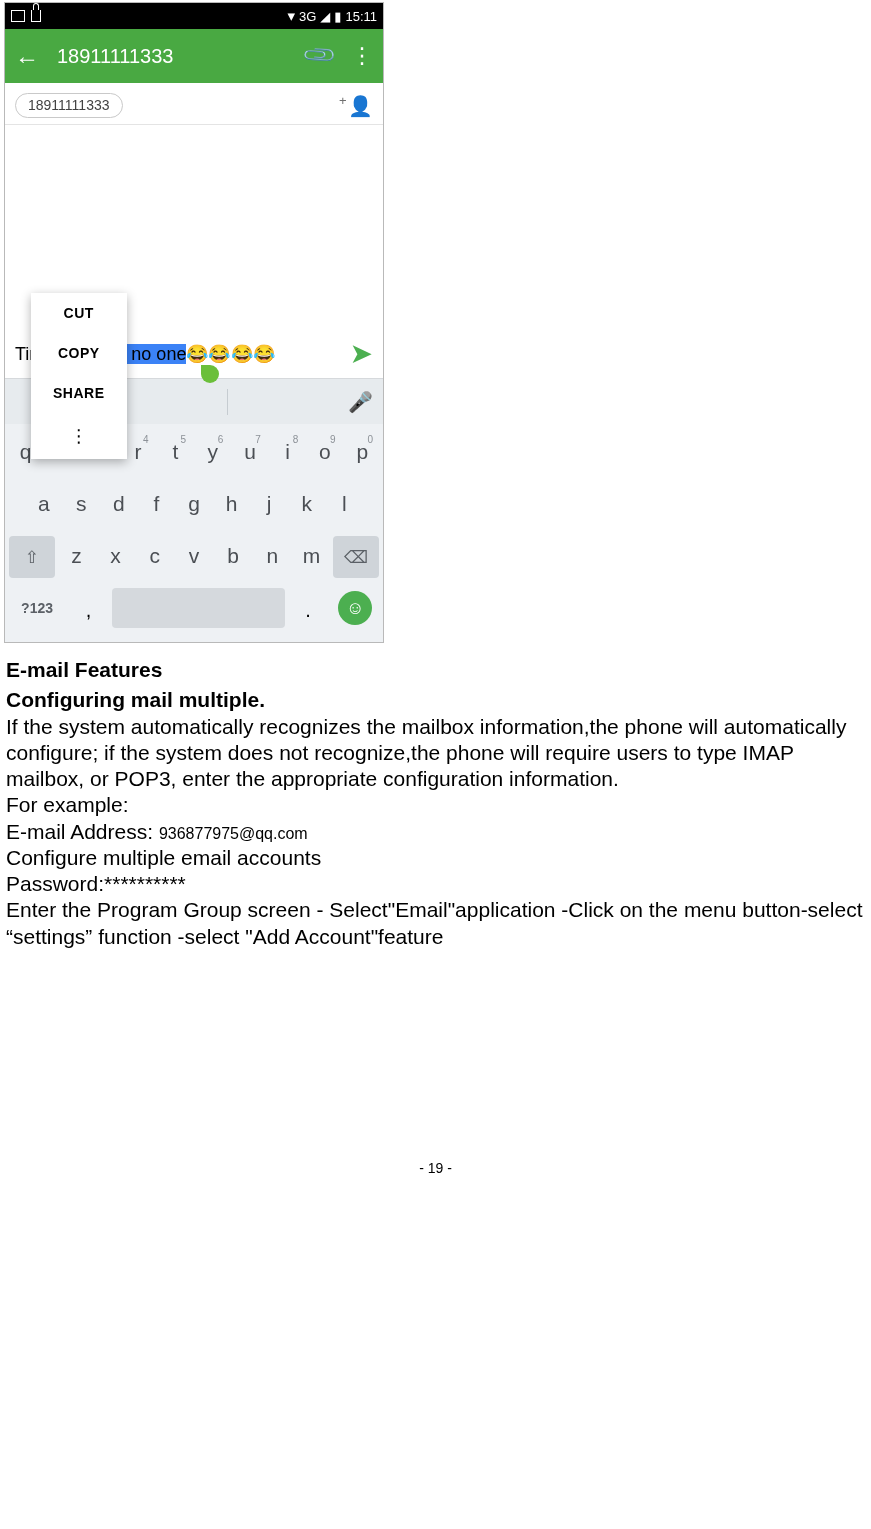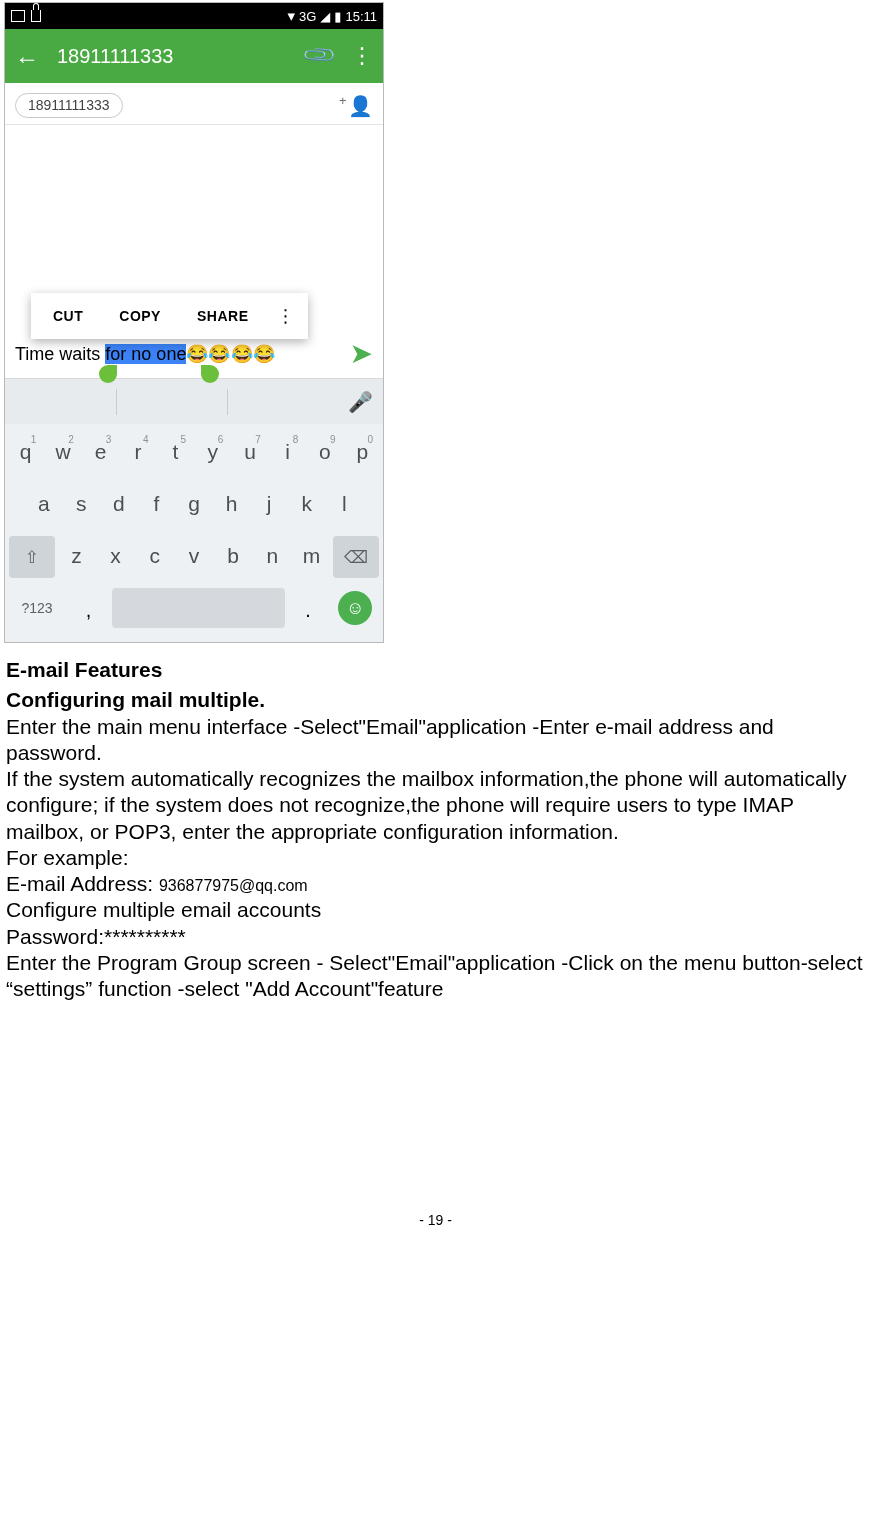--- a/index.html
+++ b/index.html
@@ -68,20 +68,21 @@
   .float-wrap { position: relative; }
   .float-menu {
     position: absolute;
     left: 26px; top: -10px;
     background: #fff;
     box-shadow: 0 3px 10px rgba(0,0,0,.3);
     display: flex;
     align-items: center;
     padding: 0 4px;
     z-index: 5;
+    flex-direction: column;
   }
   .float-menu .mi {
     padding: 12px 18px;
     font-size: 14px;
     font-weight: bold;
     letter-spacing: .5px;
     cursor:pointer;
   }
   .float-menu .more { padding: 12px 10px; font-size: 18px; cursor:pointer;}
   
@@ -134,21 +135,21 @@
     position:relative;
     padding: 8px 0 10px 0;
     cursor:pointer;
   }
   .key sup { font-size:10px; position:absolute; top:2px; right:6px; color:#8c9197;}
   .key-shift, .key-del {
     background:#cfd4d9; border-radius:4px; flex:1.3; font-size:17px; color:#5b6066;
     display:flex; align-items:center; justify-content:center;
   }
   .kb-row.bot { align-items:stretch; }
-  .k-sym { flex:1.3; font-size:14px; color:#5b6066; display:flex; align-items:center; justify-content:center; cursor:pointer;}
+  .k-sym { flex:1.3; font-size:14px; color:#5b6066; display:flex; align-items:center; justify-content:center; cursor:pointer;font-weight:bold;}
   .k-comma, .k-dot { flex:.9; font-size:20px; display:flex; align-items:flex-end; justify-content:center; padding-bottom:6px; cursor:pointer;}
   .k-space { flex:4; background:#d5d9dd; border-radius:4px; height:40px; cursor:pointer;}
   .k-smile {
     flex:1.1; display:flex; align-items:center; justify-content:center; cursor:pointer;
   }
   .k-smile .circ {
     width:34px; height:34px; background:#4caf50; border-radius:50%;
     display:flex; align-items:center; justify-content:center; color:#fff; font-size:18px;
   }
   
@@ -261,21 +262,20 @@
       <div class="k-smile">
           <span class="circ">☺</span>
         </div>
     </div>
   </div>
 </div>
 
 <div class="doc">
   <div class="h1">E-mail Features</div>
   <div class="h2">Configuring mail multiple.</div>
-  <div>Enter the main menu interface -Select"Email"application -Enter e-mail address and password.</div>
   <div>If the system automatically recognizes the mailbox information,the phone will automatically configure; if the system does not recognize,the phone will require users to type IMAP mailbox, or POP3, enter the appropriate configuration information.</div>
   <div>For example:</div>
   <div>
     <span>E-mail Address: </span><span class="email-addr">936877975@qq.com</span>
   </div>
   <div>Configure multiple email accounts</div>
   <div>Password:**********</div>
   <div>Enter the Program Group screen - Select"Email"application -Click on the menu button-select “settings” function -select "Add Account"feature</div>
 </div>
 

